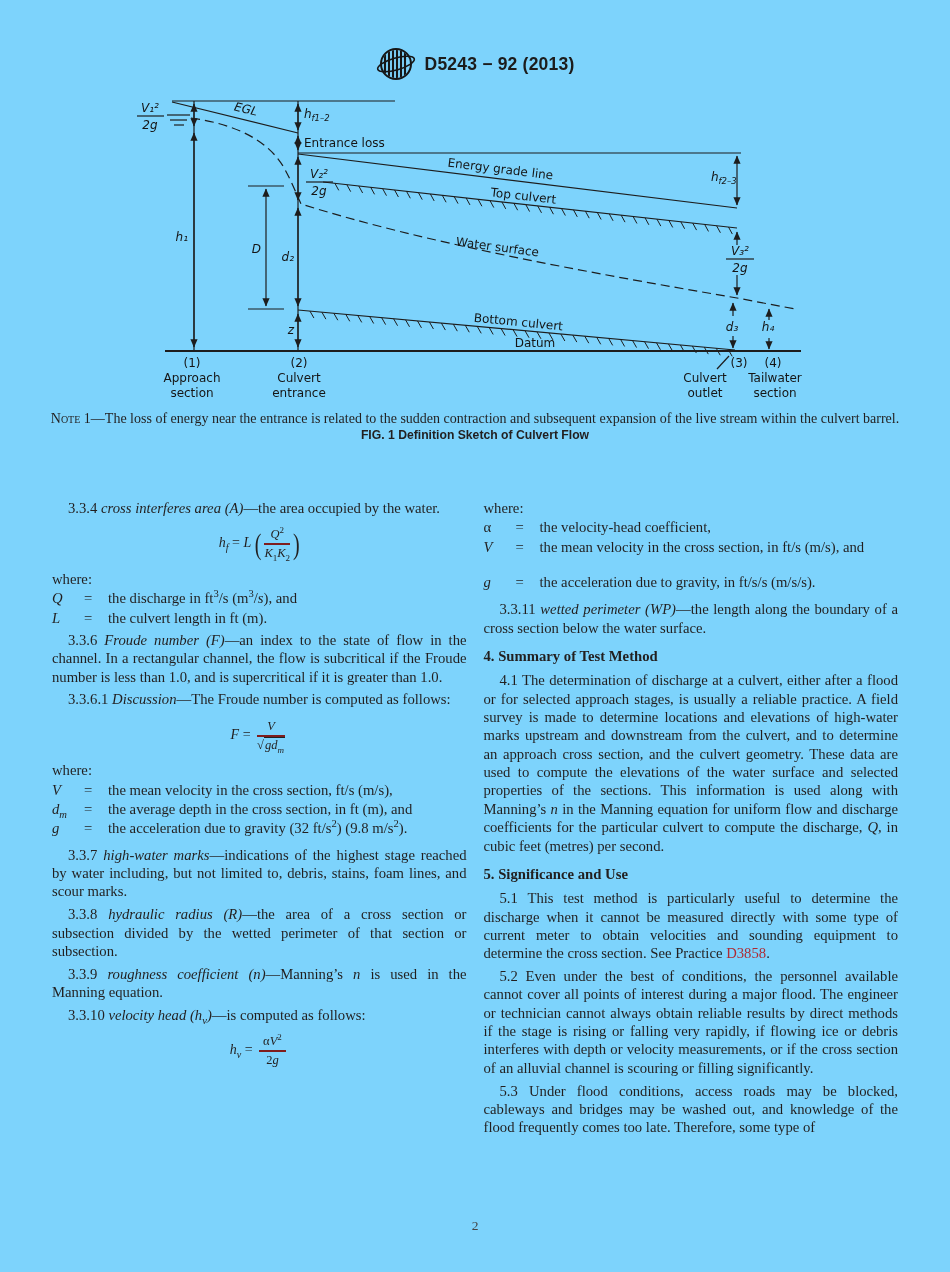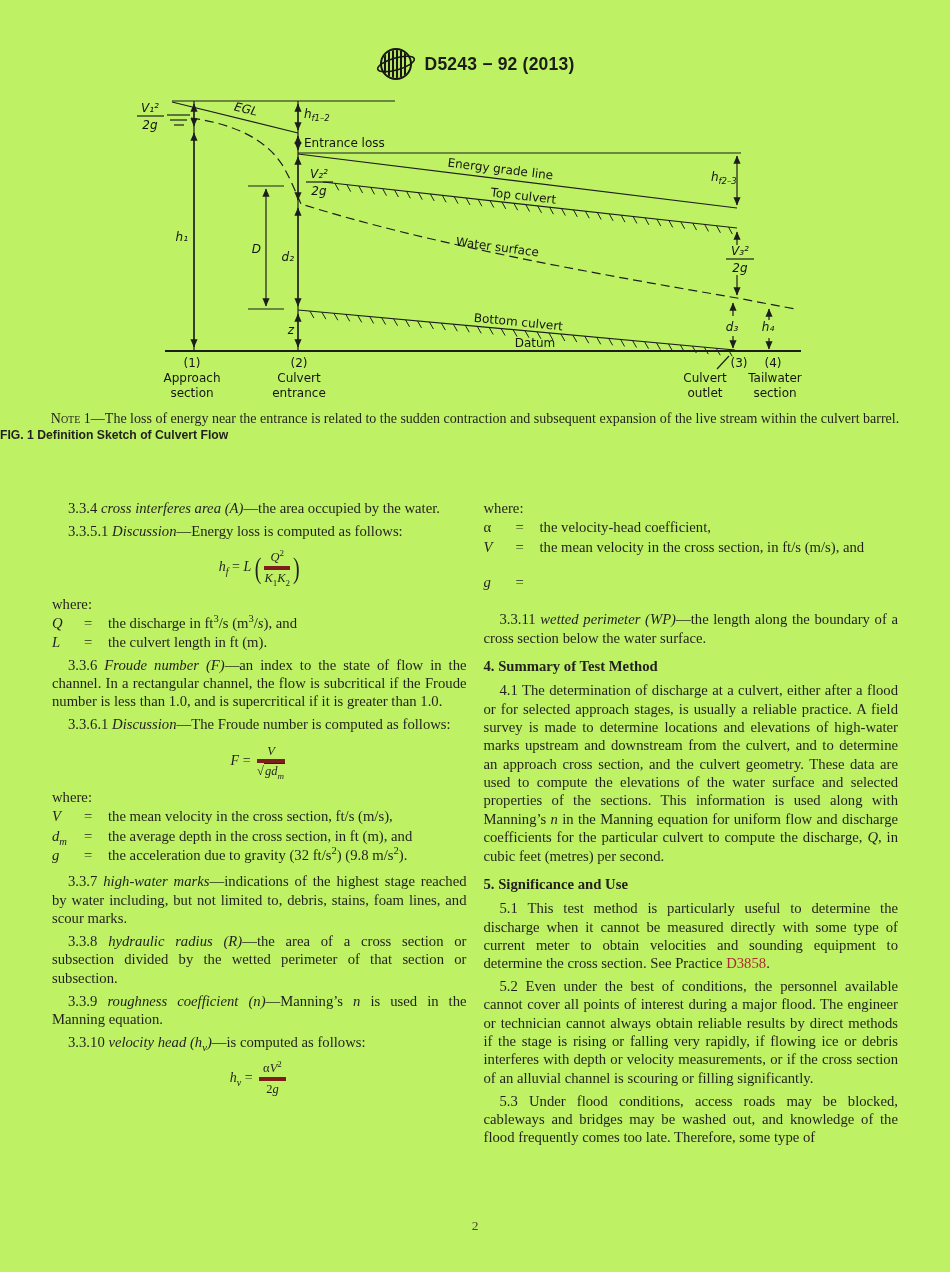--- a/index.html
+++ b/index.html
@@ -1,45 +1,45 @@
 <!DOCTYPE html>
 <html style="--link: #AE2A33;"><head>
 <meta charset="utf-8">
 <style>
   html,body{margin:0;padding:0;background:#e8e8e8;}
-  .page{position:relative;width:950px;height:1272px;margin:0 auto;background:#bef264;
+  .page{position:relative;width:950px;height:1272px;margin:0 auto;background:#7dd3fc;
         font-family:"Liberation Serif",serif;color:#221f1f;overflow:hidden;}
   
   .header{position:absolute;top:44px;left:0;width:100%;display:flex;justify-content:center;
           align-items:center;gap:9px;}
   .designation{font-family:"Liberation Sans",sans-serif;font-weight:bold;font-size:17.5px;
                letter-spacing:.2px;color:#1c1c1c;}
   
   .figsvg{position:absolute;left:125px;top:86px;}
   .figsvg text{font-family:"DejaVu Sans",sans-serif;font-size:12px;fill:#151515;}
   .figsvg .it{font-style:italic;}
   .note{position:absolute;top:411px;left:0;width:100%;text-align:center;font-size:14px;}
   .note .nlabel{font-variant:small-caps;}
-  .figcap{position:absolute;top:428px;left:0;width:100%;text-align:left;
+  .figcap{position:absolute;top:428px;left:0;width:100%;text-align:center;
           font-family:"Liberation Sans",sans-serif;font-weight:bold;font-size:12.2px;}
   
   .cols{position:absolute;top:499px;left:52px;width:846px;display:flex;gap:17px;}
   .col{width:418px;font-size:14.7px;line-height:18.35px;text-align:justify;}
   .col p{margin:0 0 4.5px;text-indent:16px;}
   .col p.h{font-weight:bold;text-indent:0;text-align:left;margin:10px 0 6px;}
   .col p.noind{text-indent:0;margin-bottom:1px;}
   .defrow{display:flex;margin:0 0 1px;text-align:left;}
   .defrow .sym{width:32px;flex:none;}
   .defrow .deq{width:24px;flex:none;}
   .defrow .dtx{flex:1;}
   .defrow.gap{margin-top:17px;}
   .eq{text-align:center;margin:10px 0 9px;font-size:14px;}
   .frac{display:inline-flex;flex-direction:column;text-align:center;vertical-align:middle;
         margin:0 3px;font-size:12.5px;line-height:1.18;}
-  .frac .num{border-bottom:4px solid #7f1d1d;padding:0 4px 1px;}
+  .frac .num{border-bottom:2px solid #7f1d1d;padding:0 4px 1px;}
   .frac .den{padding-top:1px;}
   .big{display:inline-block;transform:scaleY(1.5);font-size:20px;vertical-align:middle;}
   .rad{border-top:1px solid #222;padding:0 1px;}
   sub,sup{font-size:.72em;line-height:0;}
   .std-link{color:var(--link,#AE2A33);font-family:Liberation Serif, serif;}
   .pageno{position:absolute;top:1218px;left:0;width:100%;text-align:center;font-size:13.5px;color:#444;}
 </style>
 </head>
 <body>
 
@@ -234,21 +234,20 @@
 
   <div class="note">
     <span class="nlabel">Note 1</span><span>—The loss of energy near the entrance is related to the sudden contraction and subsequent expansion of the live stream within the culvert barrel.</span>
   </div>
   <div class="figcap">FIG. 1 Definition Sketch of Culvert Flow</div>
 
   <div class="cols">
 
     <div class="col">
       <p>3.3.4 <i>cross interferes area (A)</i>—the area occupied by the water.</p>
-      <p>3.3.5.1 <i>Discussion</i>—Energy loss is computed as follows:</p>
       <div class="eq"><i>h<sub>f</sub></i> = <i>L</i> <span class="big">(</span><span class="frac">
             <span class="num"><i>Q</i><sup>2</sup></span>
             <span class="den"><i>K</i><sub>1</sub><i>K</i><sub>2</sub></span>
           </span><span class="big">)</span></div>
       <p class="noind">where:</p>
       <div class="defrow">
         <span class="sym"><i>Q</i></span>
           <span class="deq">=</span>
           <span class="dtx">the discharge in ft<sup>3</sup>/s (m<sup>3</sup>/<i>s</i>), and</span>
       </div>
@@ -297,22 +296,23 @@
           <span class="dtx">the velocity-head coefficient,</span>
       </div>
       <div class="defrow">
         <span class="sym"><i>V</i></span>
           <span class="deq">=</span>
           <span class="dtx">the mean velocity in the cross section, in ft/s (m/s), and</span>
       </div>
       <div class="defrow gap">
         <span class="sym"><i>g</i></span>
           <span class="deq">=</span>
-      </div>
-      <p style="margin-top:19px">3.3.11 <i>wetted perimeter (WP)</i>—the length along the boundary of a cross section below the water surface.</p>
+          <span class="dtx">the acceleration due to gravity, in ft/s/s (m/s/s).</span>
+      </div>
+      <p style="margin-top:9px">3.3.11 <i>wetted perimeter (WP)</i>—the length along the boundary of a cross section below the water surface.</p>
       <p class="h">4. Summary of Test Method</p>
       <p>4.1 The determination of discharge at a culvert, either after a flood or for selected approach stages, is usually a reliable practice. A field survey is made to determine locations and elevations of high-water marks upstream and downstream from the culvert, and to determine an approach cross section, and the culvert geometry. These data are used to compute the elevations of the water surface and selected properties of the sections. This information is used along with Manning’s <i>n</i> in the Manning equation for uniform flow and discharge coefficients for the particular culvert to compute the discharge, <i>Q</i>, in cubic feet (metres) per second.</p>
       <p class="h">5. Significance and Use</p>
       <p>5.1 This test method is particularly useful to determine the discharge when it cannot be measured directly with some type of current meter to obtain velocities and sounding equipment to determine the cross section. See Practice <span class="std-link">D3858</span>.</p>
       <p>5.2 Even under the best of conditions, the personnel available cannot cover all points of interest during a major flood. The engineer or technician cannot always obtain reliable results by direct methods if the stage is rising or falling very rapidly, if flowing ice or debris interferes with depth or velocity measurements, or if the cross section of an alluvial channel is scouring or filling significantly.</p>
       <p>5.3 Under flood conditions, access roads may be blocked, cableways and bridges may be washed out, and knowledge of the flood frequently comes too late. Therefore, some type of</p>
     </div>
   </div>
 
   <div class="pageno">2</div>

